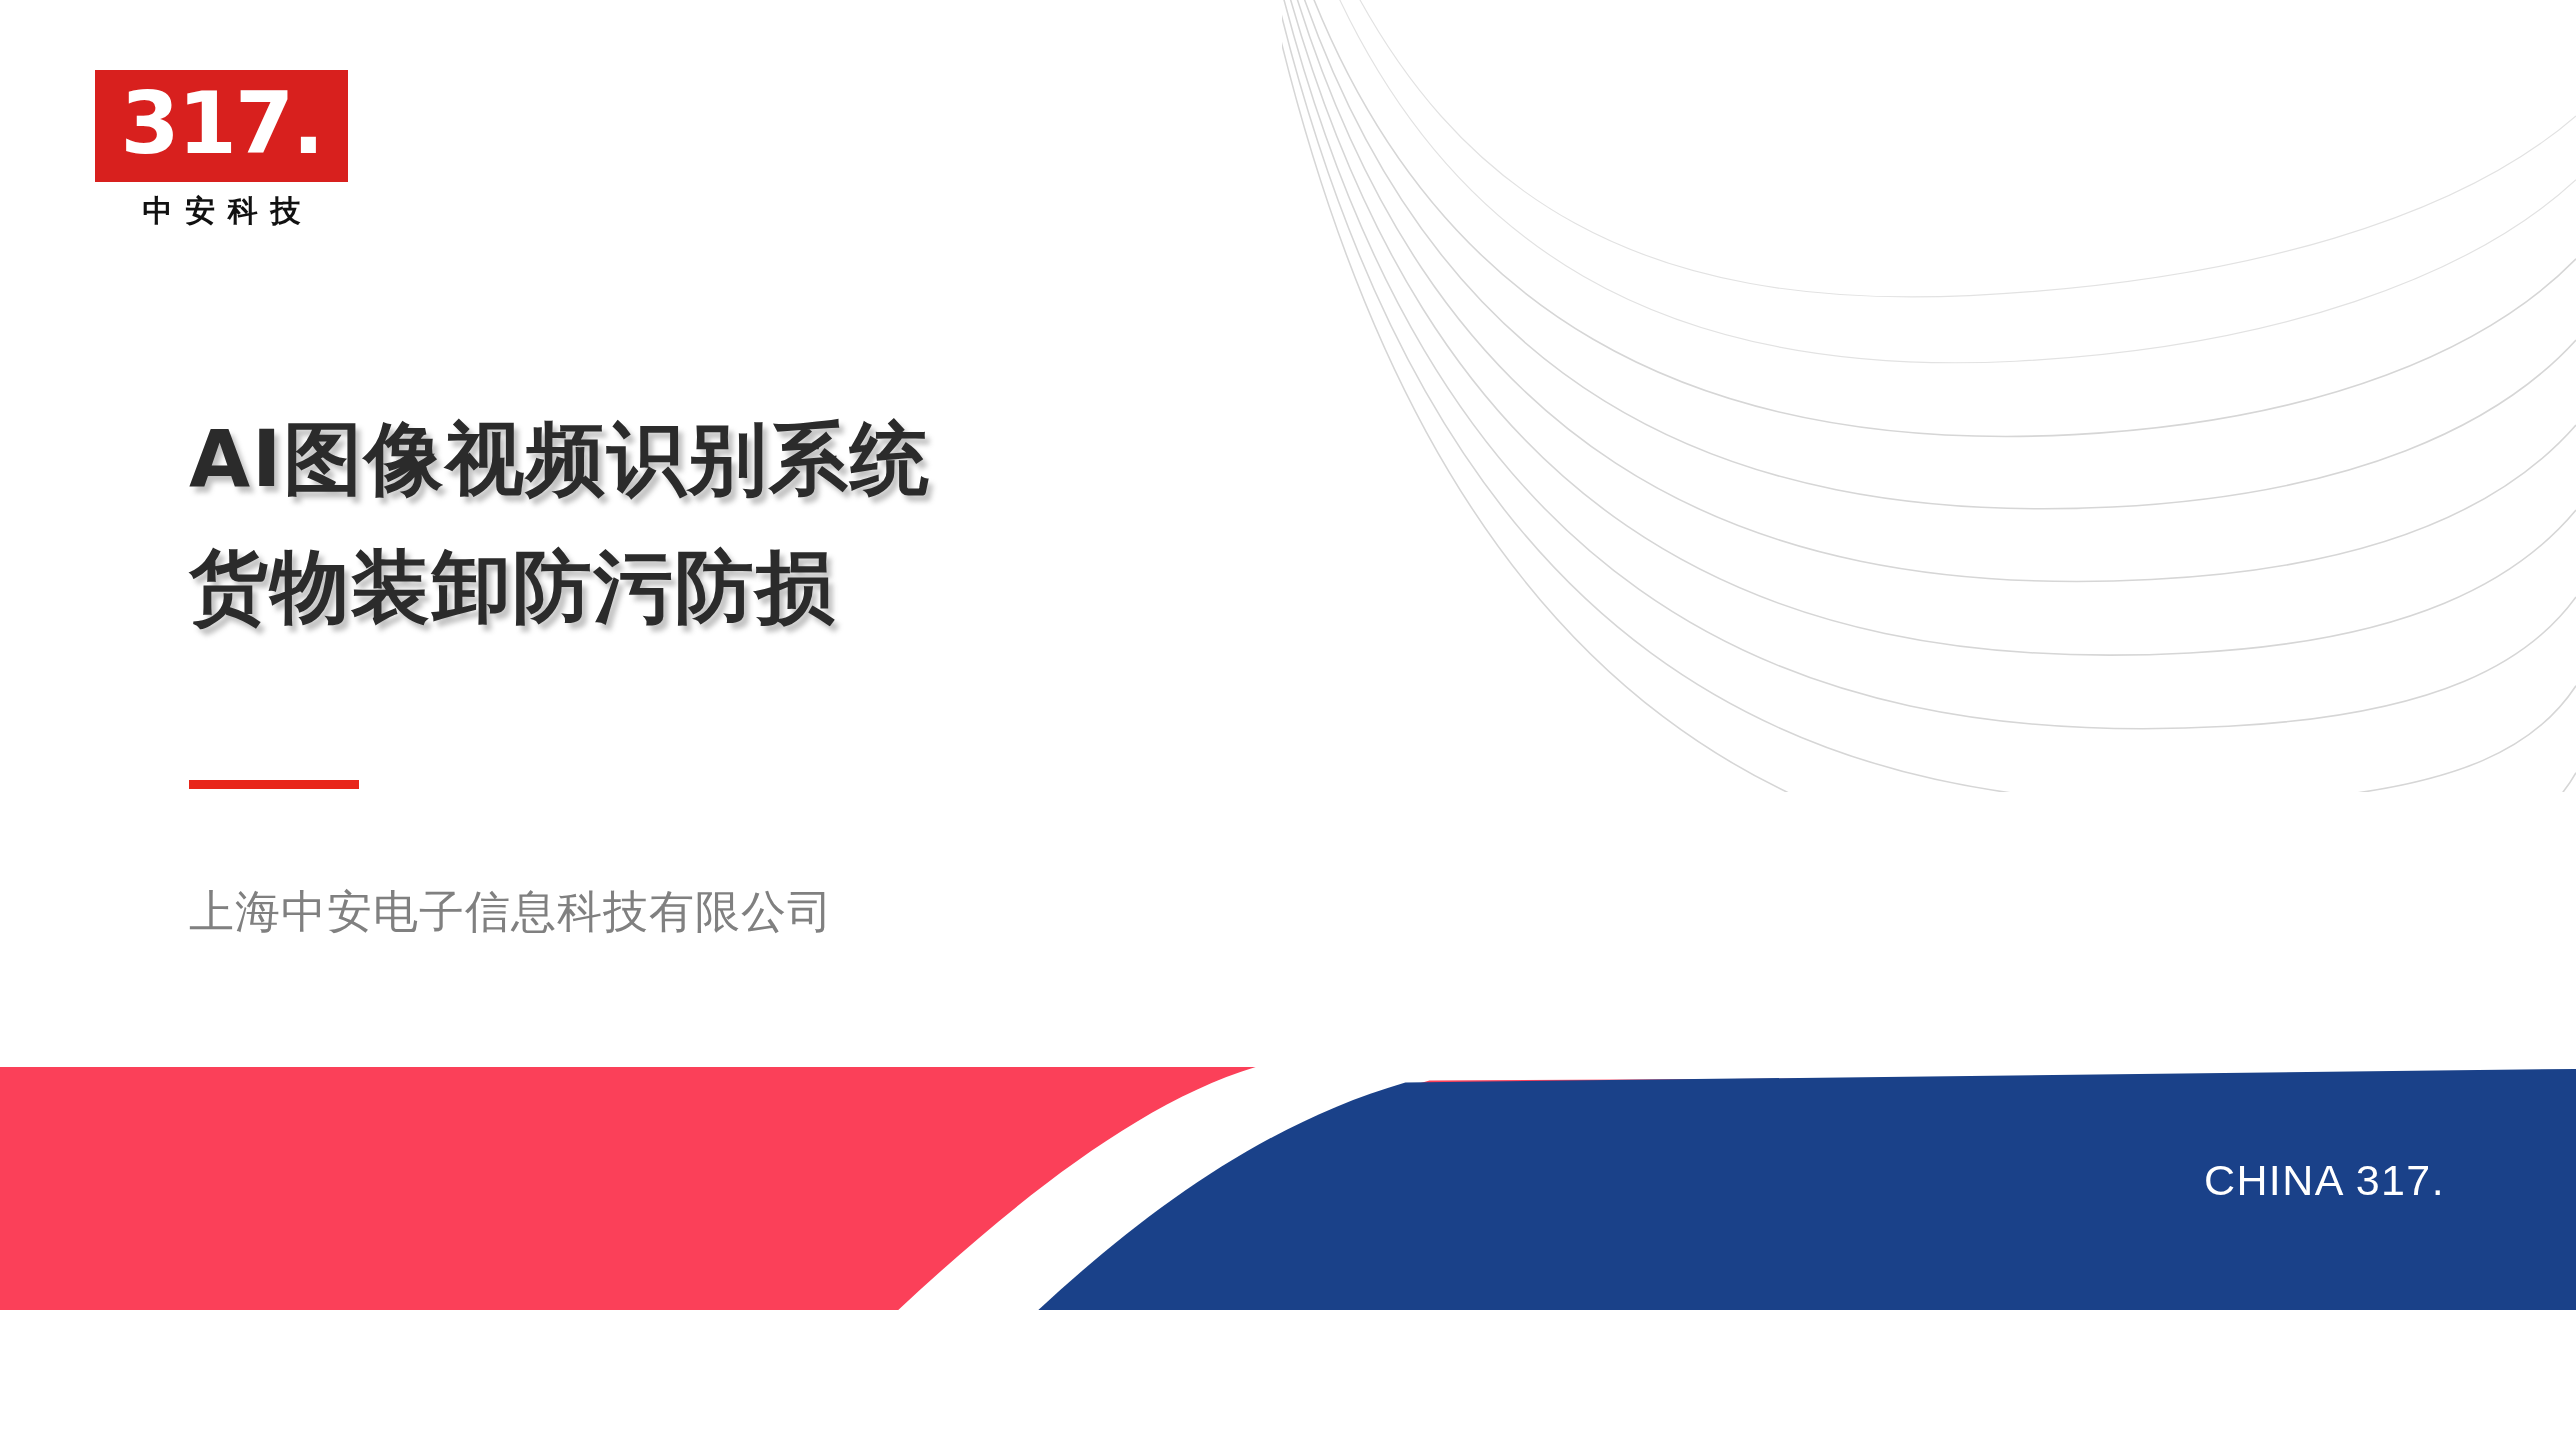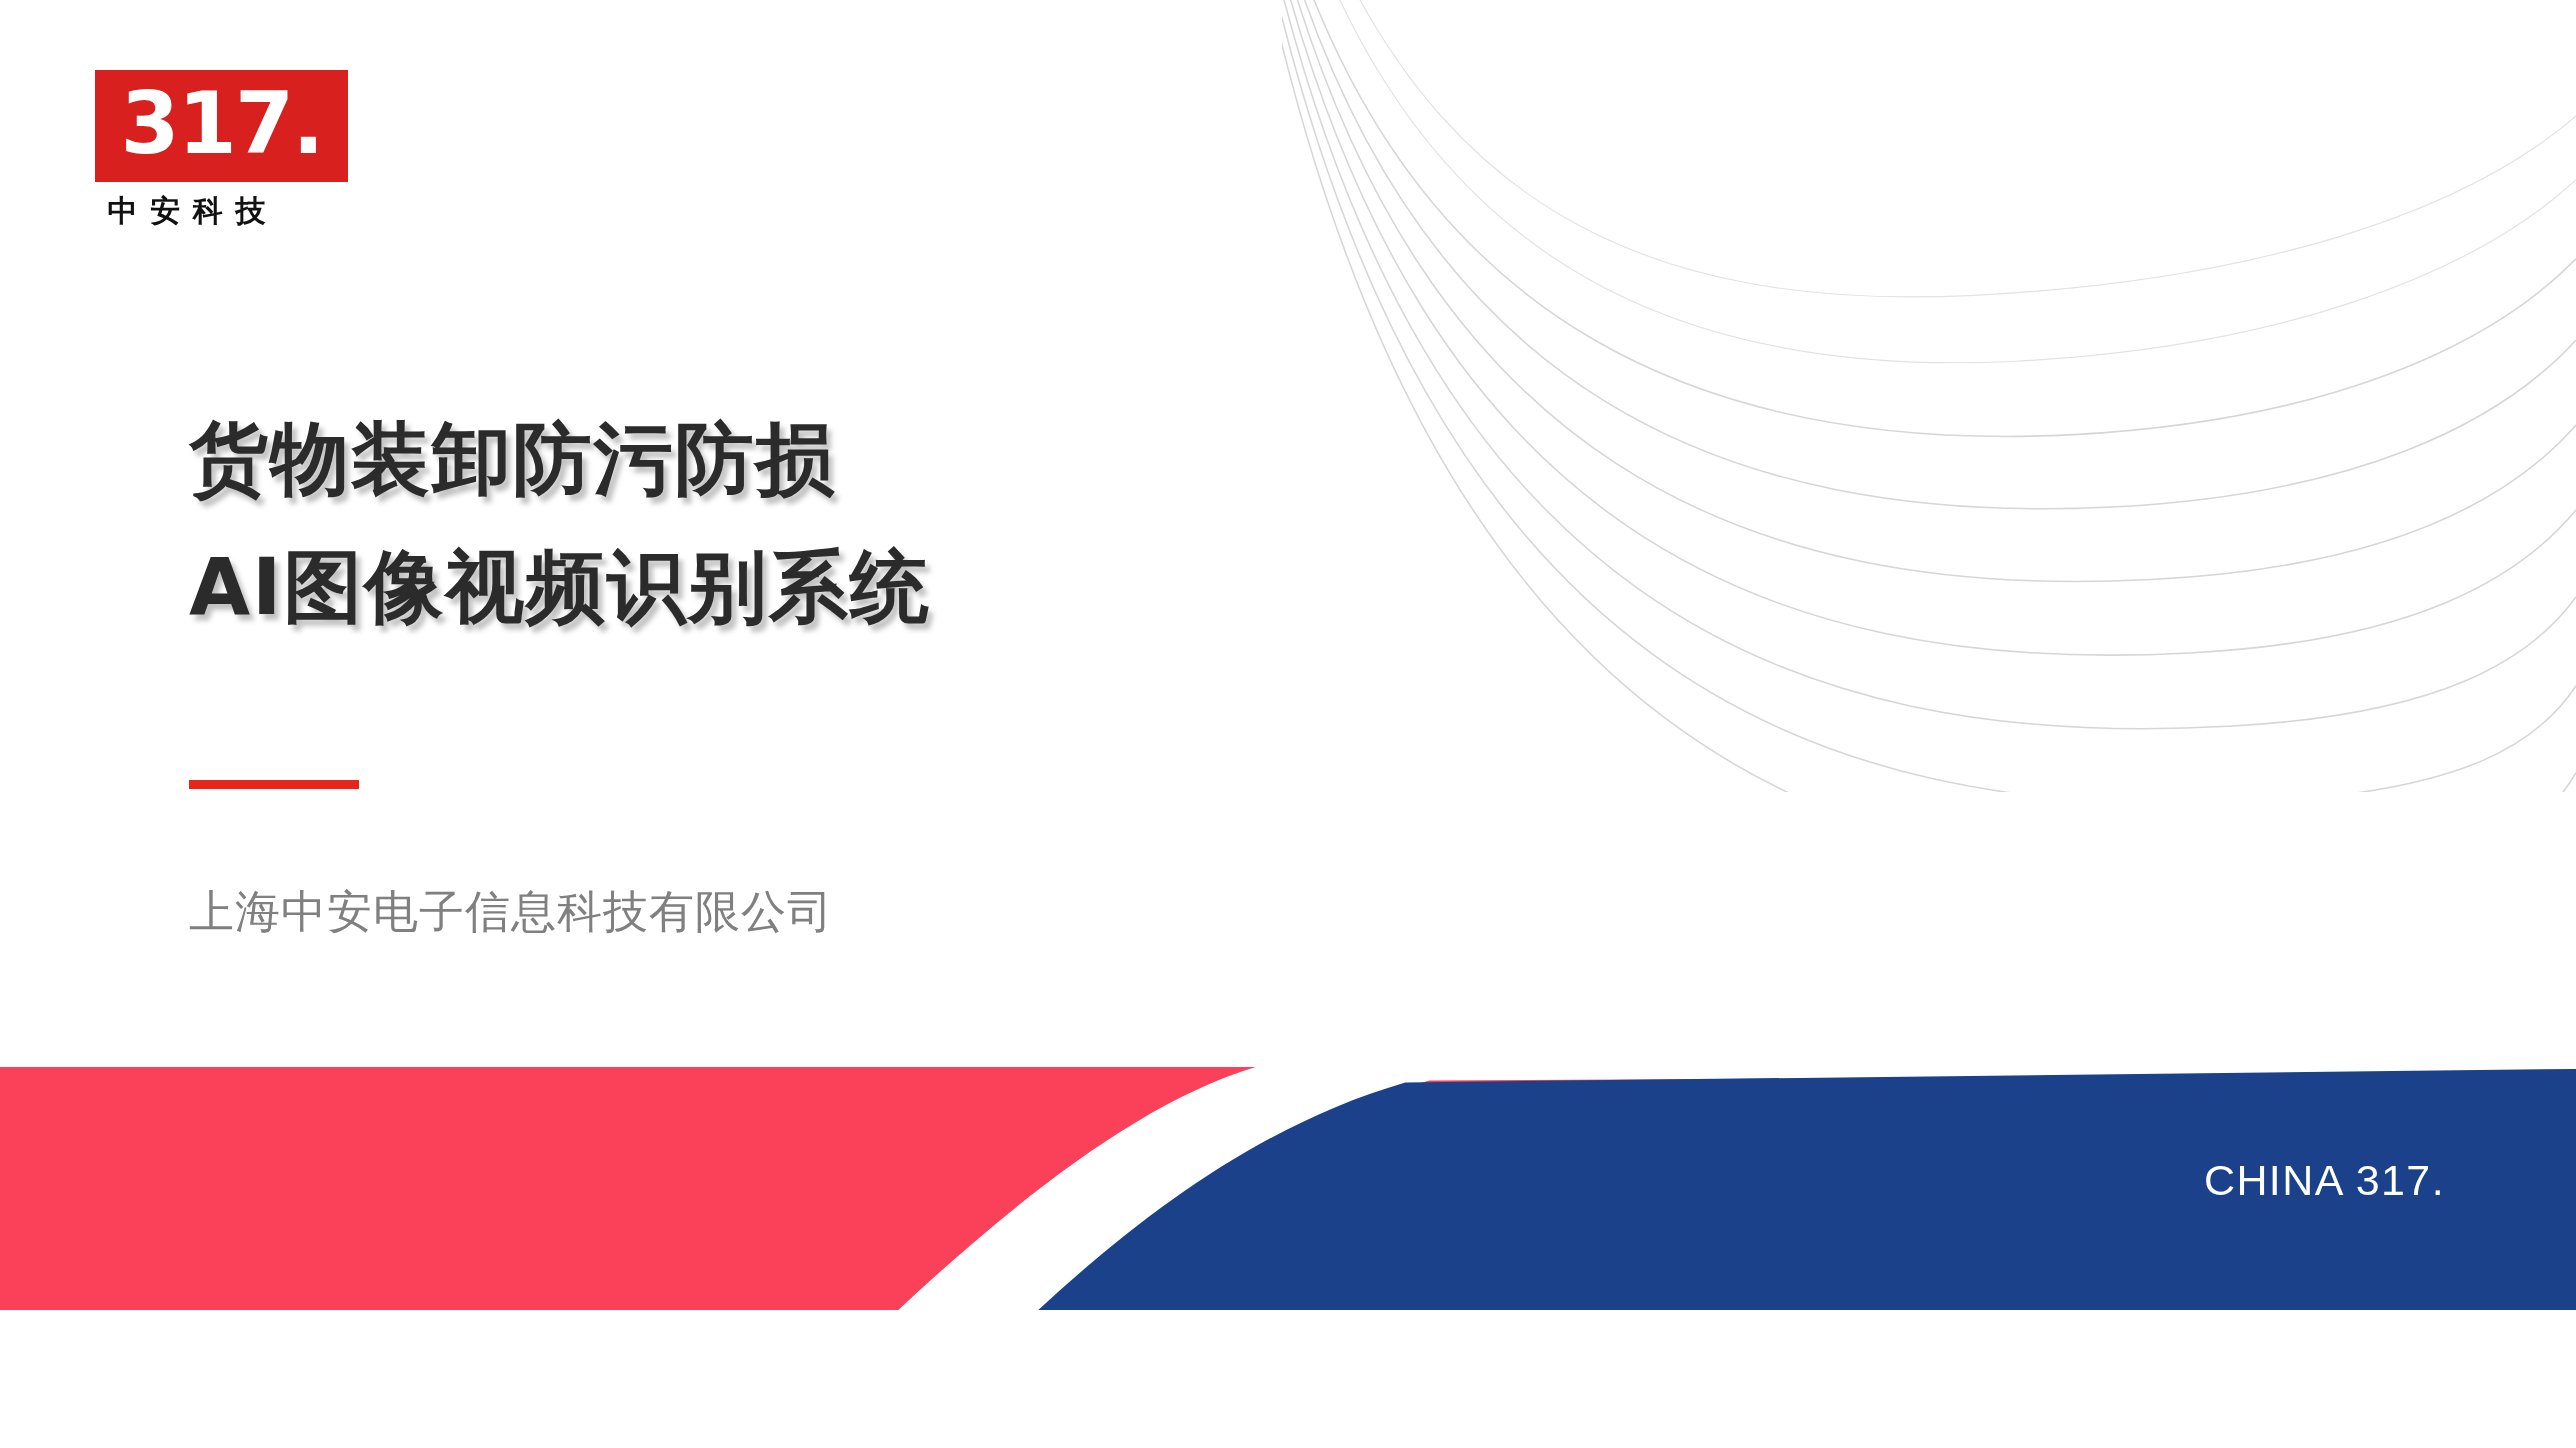--- a/index.html
+++ b/index.html
@@ -52,20 +52,21 @@
     font-family: "DejaVu Sans", sans-serif;
     font-size: 85px;
     font-weight: 700;
     line-height: 1;
     letter-spacing: -1.9px;
     transform: translateY(-2.9px);
   }
   .logo-sub {
     margin-top: 13.5px;
     width: 253px;
+    text-align: center;
     color: #111111;
     font-family: "DejaVu Sans", sans-serif;
     font-size: 30px;
     font-weight: 700;
     letter-spacing: 12.6px;
     text-indent: 12.6px;
     line-height: 1;
   }
 
   
@@ -161,22 +162,22 @@
   </svg>
 
   <div class="logo-block">
     <div class="logo-mark">
       <span class="logo-mark-text">317.</span>
     </div>
     <div class="logo-sub">中安科技</div>
   </div>
 
   <div class="headline">
+    <div class="headline-line">AI图像视频识别系统</div>
     <div class="headline-line">货物装卸防污防损</div>
-    <div class="headline-line">AI图像视频识别系统</div>
   </div>
 
   <div class="rule"></div>
 
   <div class="subtitle">上海中安电子信息科技有限公司</div>
 
   <div class="footer">
     <svg class="footer-svg" viewBox="0 0 2667 252" preserveAspectRatio="none" aria-hidden="true">
 
       <rect x="0" y="0" width="2667" height="252" fill="#FB4059"></rect>

